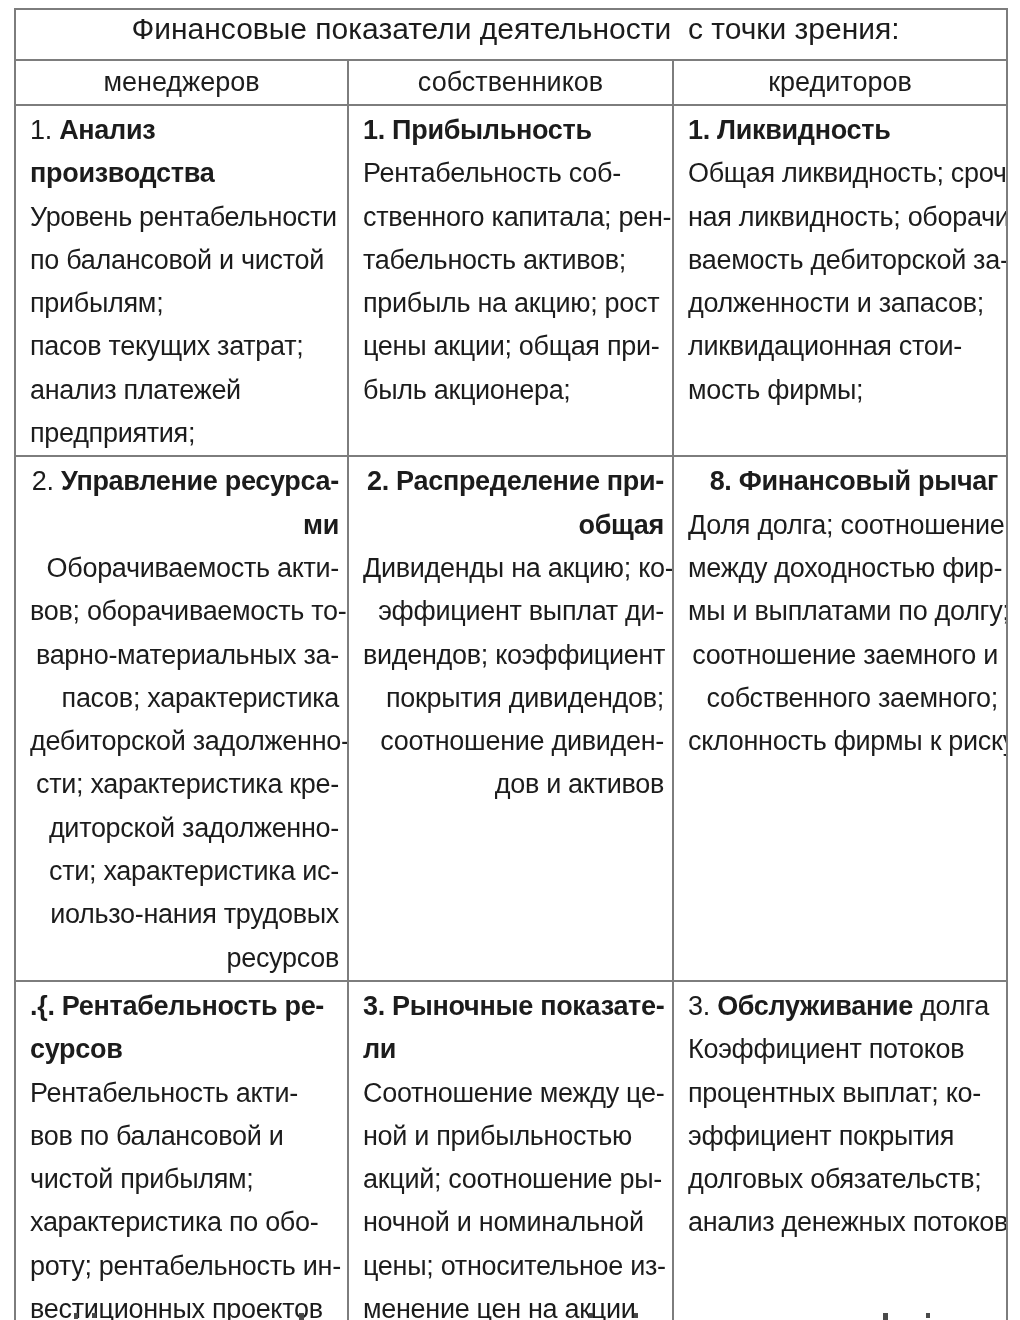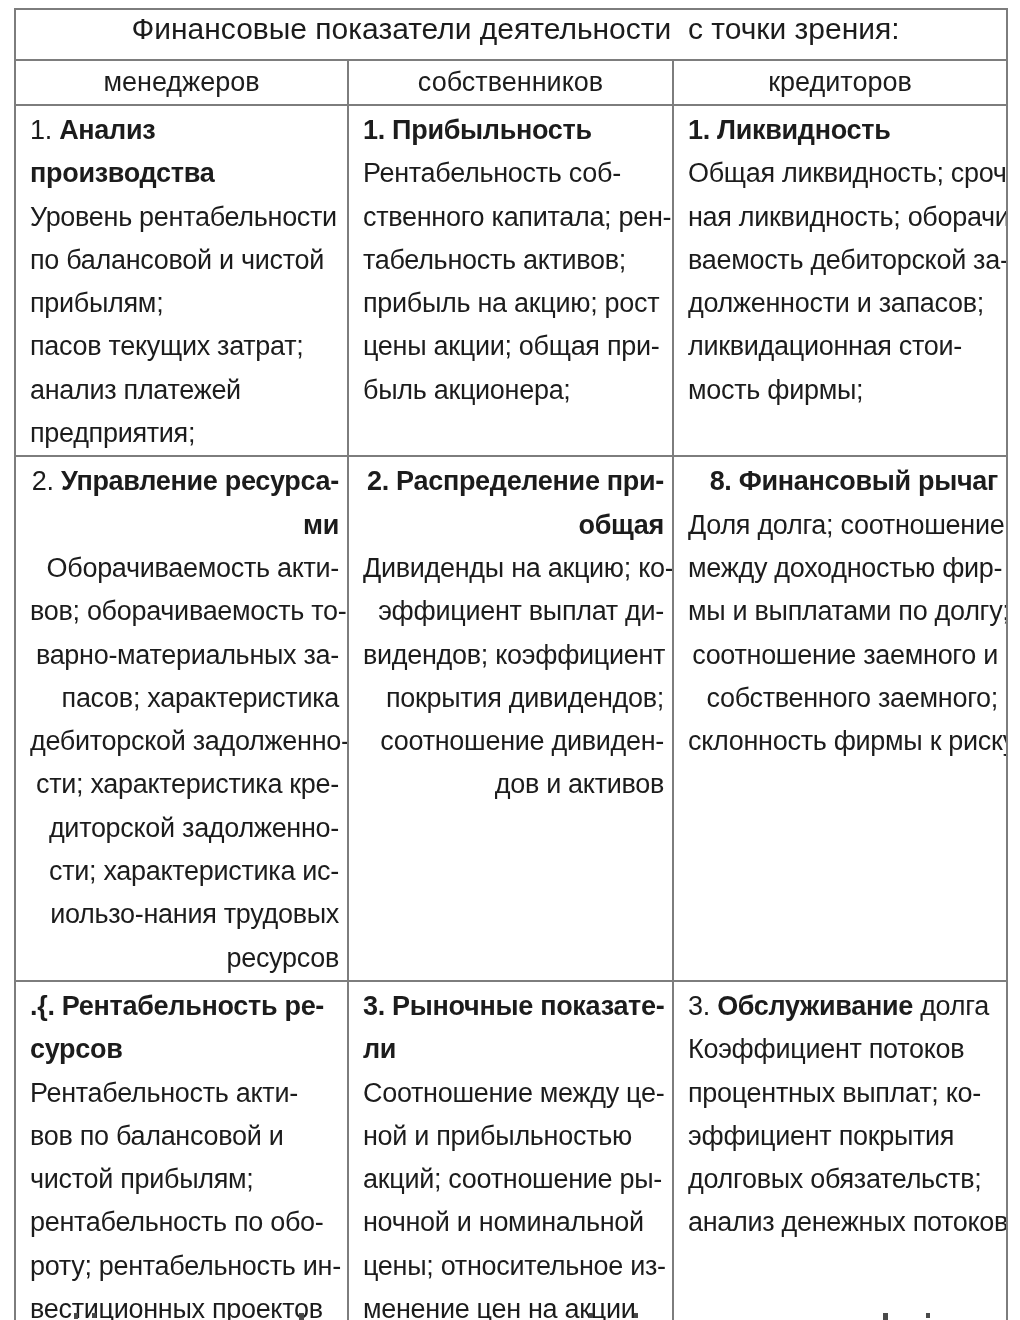--- a/index.html
+++ b/index.html
@@ -151,21 +151,21 @@
           <div class="ln"><span class="r">склонность фирмы к риску</span></div>
         </td>
       </tr>
       <tr class="r3">
         <td>
           <div class="ln"><span class="b">.{. Рентабельность ре-</span></div>
           <div class="ln"><span class="b">сурсов</span></div>
           <div class="ln"><span class="r">Рентабельность акти-</span></div>
           <div class="ln"><span class="r">вов по балансовой и</span></div>
           <div class="ln"><span class="r">чистой прибылям;</span></div>
-          <div class="ln"><span class="r">рентабельность по обо-</span></div>
+          <div class="ln"><span class="r">характеристика по обо-</span></div>
           <div class="ln"><span class="r">роту; рентабельность ин-</span></div>
           <div class="ln"><span class="r">вестиционных проектов</span></div>
         </td>
         <td>
           <div class="ln"><span class="b">3. Рыночные показате-</span></div>
           <div class="ln"><span class="b">ли</span></div>
           <div class="ln"><span class="r">Соотношение между це-</span></div>
           <div class="ln"><span class="r">ной и прибыльностью</span></div>
           <div class="ln"><span class="r">акций; соотношение ры-</span></div>
           <div class="ln"><span class="r">ночной и номинальной</span></div>

